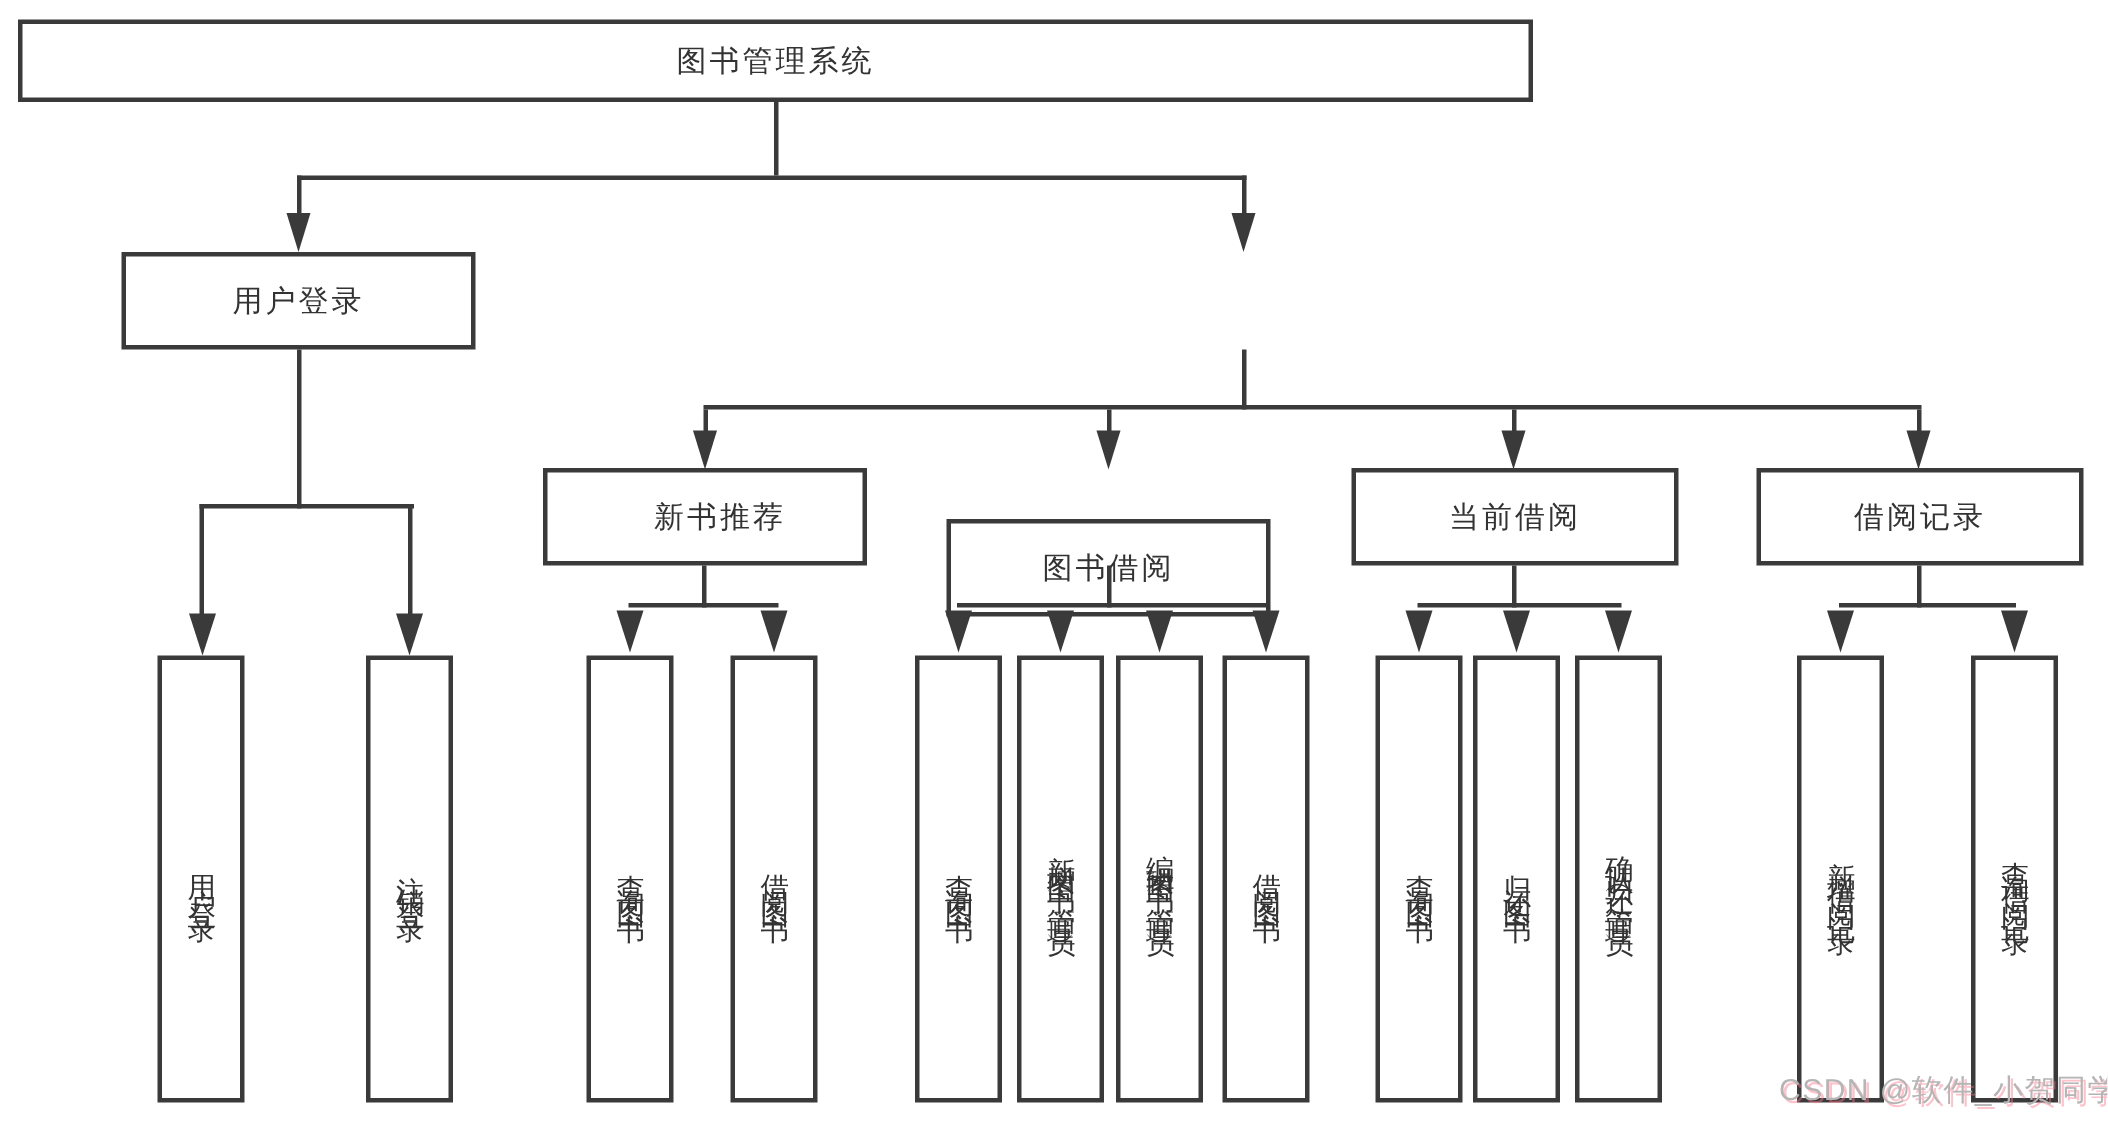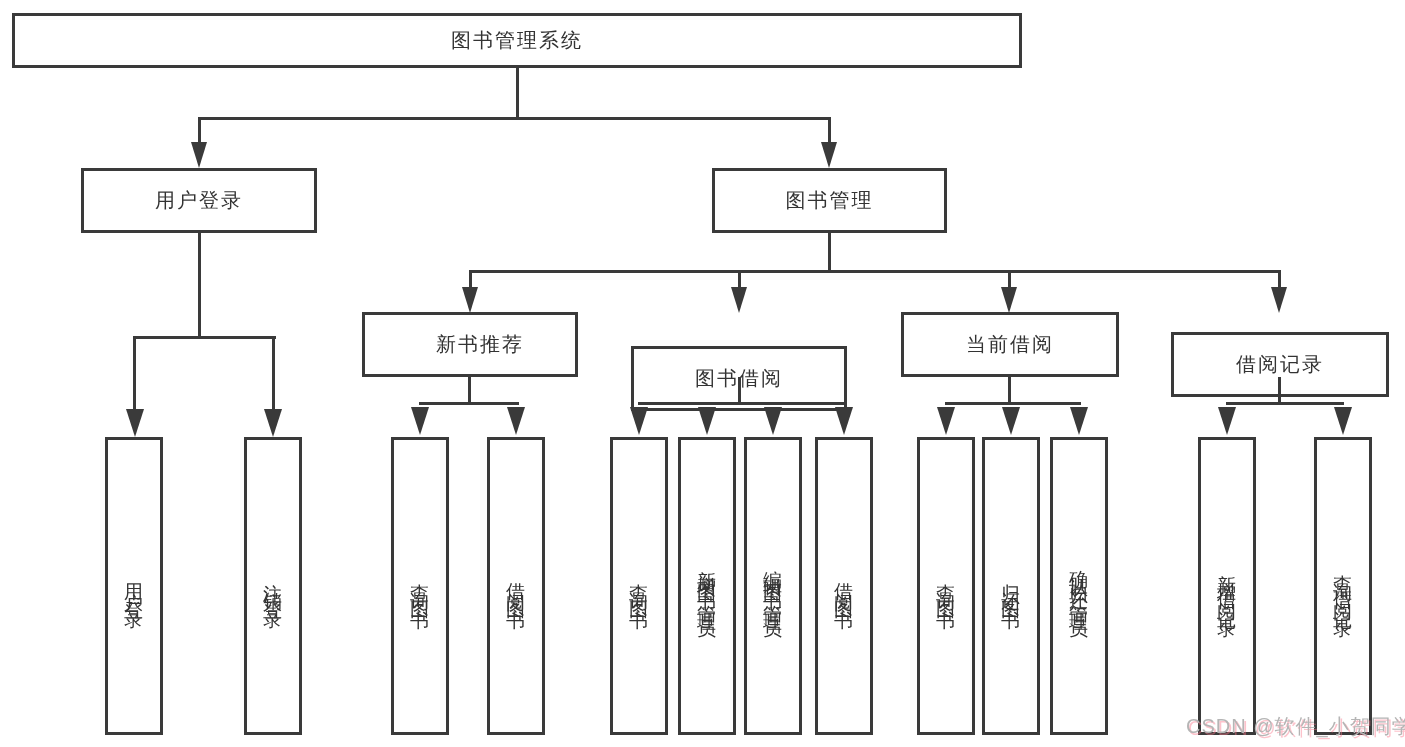--- a/index.html
+++ b/index.html
@@ -78,23 +78,20 @@
   <div class="vline" style="left:516px;top:68px;width:3px;height:49px;"></div>
   <div class="hline" style="left:198px;top:117px;width:633px;height:3px;"></div>
   <div class="vline" style="left:198px;top:117px;width:3px;height:28px;"></div>
   <div class="ah-sm" style="left:191px;top:142px;"></div>
   <div class="vline" style="left:828px;top:117px;width:3px;height:28px;"></div>
   <div class="ah-sm" style="left:821px;top:142px;"></div>
 
   <div class="box" style="left:81px;top:168px;width:236px;height:65px;">
     <span>用户登录</span>
   </div>
-  <div class="box" style="left:712px;top:168px;width:235px;height:65px;">
-    <span>图书管理</span>
-  </div>
 
   <div class="vline" style="left:198px;top:233px;width:3px;height:106px;"></div>
   <div class="hline" style="left:133px;top:336px;width:143px;height:3px;"></div>
   <div class="vline" style="left:133px;top:336px;width:3px;height:78px;"></div>
   <div class="vline" style="left:272px;top:336px;width:3px;height:78px;"></div>
   <div class="ah" style="left:126px;top:409px;"></div>
   <div class="ah" style="left:264px;top:409px;"></div>
 
   <div class="vline" style="left:828px;top:233px;width:3px;height:40px;"></div>
   <div class="hline" style="left:469px;top:270px;width:812px;height:3px;"></div>
@@ -109,21 +106,21 @@
 
   <div class="box" style="left:362px;top:312px;width:216px;height:65px;padding-left:20px;">
     <span>新书推荐</span>
   </div>
   <div class="box" style="left:631px;top:312px;width:216px;height:65px;margin-top:34px;">
     <span>图书借阅</span>
   </div>
   <div class="box" style="left:901px;top:312px;width:218px;height:65px;align-items:center;">
     <span>当前借阅</span>
   </div>
-  <div class="box" style="left:1171px;top:312px;width:218px;height:65px;margin-top:20px;">
+  <div class="box" style="left:1171px;top:312px;width:218px;height:65px;">
     <span>借阅记录</span>
   </div>
 
   <div class="vline" style="left:468px;top:377px;width:3px;height:28px;"></div>
   <div class="hline" style="left:419px;top:402px;width:100px;height:3px;"></div>
   <div class="ah" style="left:411px;top:407px;"></div>
   <div class="ah" style="left:507px;top:407px;"></div>
 
   <div class="vline" style="left:738px;top:377px;width:3px;height:28px;"></div>
   <div class="hline" style="left:638px;top:402px;width:208px;height:3px;"></div>

